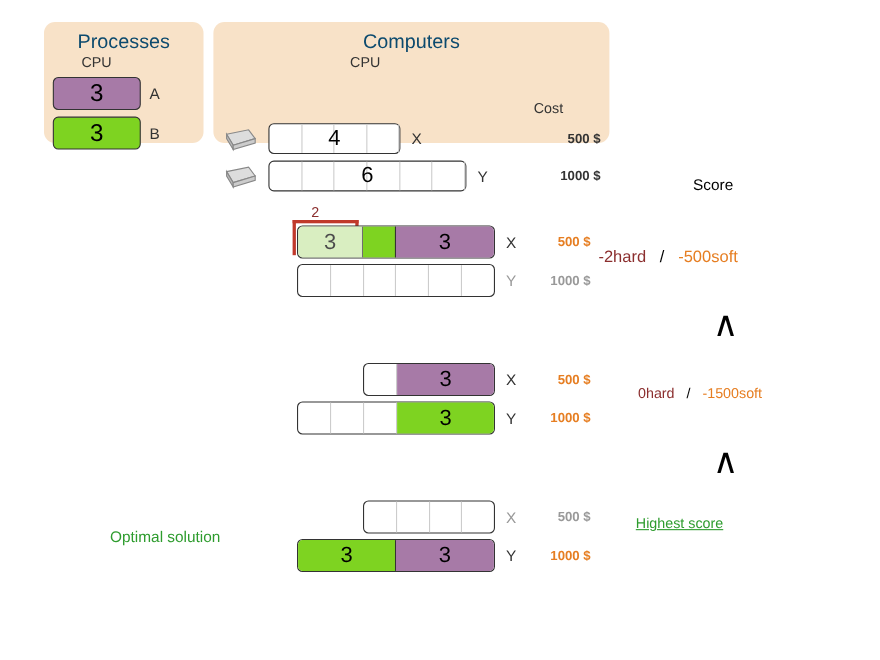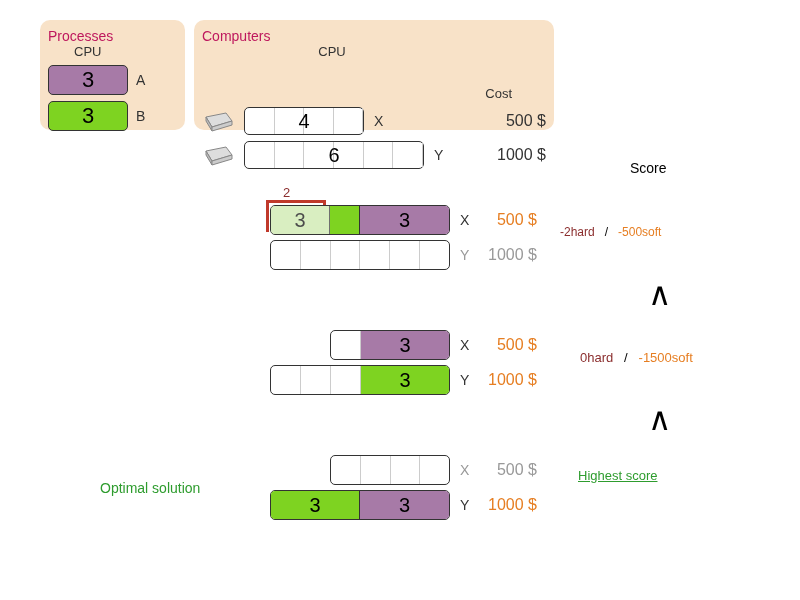--- a/index.html
+++ b/index.html
@@ -1,33 +1,33 @@
 <!DOCTYPE html>
 <html><head>
 <meta charset="utf-8">
 <style>
   * { box-sizing: border-box; margin: 0; padding: 0; }
   body { font-family: Arial, sans-serif; width: 800px; height: 600px; position: relative; background: #fff; }
   .panel { background: #f8e2c8; border-radius: 10px; position: absolute; padding: 8px; }
-  .panel-title { text-align: left; font-size: 14px; color: #be185d; }
+  .panel-title { text-align: center; font-size: 18px; color: #0c4a6e; }
   .sub-label { font-size: 13px; color: #333; text-align: center; }
   .proc-box { width: 80px; height: 30px; border: 1px solid #333; border-radius: 5px; display: flex; align-items: center; justify-content: center; font-size: 22px; }
   .purple { background: #a77aa7; }
   .green { background: #7ed321; }
   .purple-faded { background: #c9e8a7; opacity: 0.7; }
   .row { display: flex; align-items: center; gap: 8px; margin-top: 6px; }
   .letter { font-size: 14px; color: #333; width: 12px; }
   .comp-row { display: flex; align-items: center; gap: 10px; margin-top: 6px; }
   .chip-icon { width: 32px; height: 24px; }
   .chip-icon svg { width: 100%; height: 100%; }
   .cpu-bar { height: 28px; border: 1px solid #333; border-radius: 5px; display: flex; background: #fff; position: relative; }
   .cpu-bar .cell { border-right: 1px solid #ccc; flex: 1; }
   .cpu-bar .cell:last-child { border-right: none; }
   .cpu-bar .num { position: absolute; top: 50%; left: 50%; transform: translate(-50%, -50%); font-size: 20px; }
-  .cost { font-size: 16px; color: #333; }
+  .cost { font-size: 12px; color: #333; font-weight: bold; }
   .orange { color: #e67e22; }
   .darkred { color: #8b2e2e; }
   .gray { color: #999; }
   .greentext { color: #2e9c2e; }
   .solution-bar { height: 30px; border: 1px solid #333; border-radius: 5px; background: #fff; position: relative; display: flex; }
   .solution-bar .seg { height: 100%; display: flex; align-items: center; justify-content: center; font-size: 20px; border-right: 1px solid #333; }
   .solution-bar .seg:last-child { border-right: none; }
   .solution-bar .grid-cell { border-right: 1px solid #ccc; flex: 1; }
   .solution-bar .grid-cell:last-child { border-right: none; }
   .overflow-mark { position: absolute; border: 3px solid #c0392b; border-bottom: none; }
@@ -114,21 +114,21 @@
     <div class="grid-cell"></div>
       <div class="grid-cell"></div>
       <div class="grid-cell"></div>
       <div class="grid-cell"></div>
       <div class="grid-cell"></div>
       <div class="grid-cell"></div>
   </div>
   <span class="letter gray">Y</span>
   <span class="cost gray" style="width:55px; text-align:right;">1000 $</span>
 </div>
-<div class="abs" style="left:560px; top:225px; font-size:12px;">
+<div class="abs" style="left:544px; top:225px; font-size:15px;">
   <span class="darkred">-2hard</span>
   <span>&nbsp;&nbsp;/&nbsp;&nbsp;</span>
   <span class="orange">-500soft</span>
 </div>
 
 <div class="abs caret" style="left:648px; top:275px;">∧</div>
 
 <div class="abs" style="left:330px; top:330px; display:flex; align-items:center; gap:10px;">
   <div class="solution-bar" style="width:120px;">
     <div class="grid-cell" style="flex:0 0 30px;"></div>

